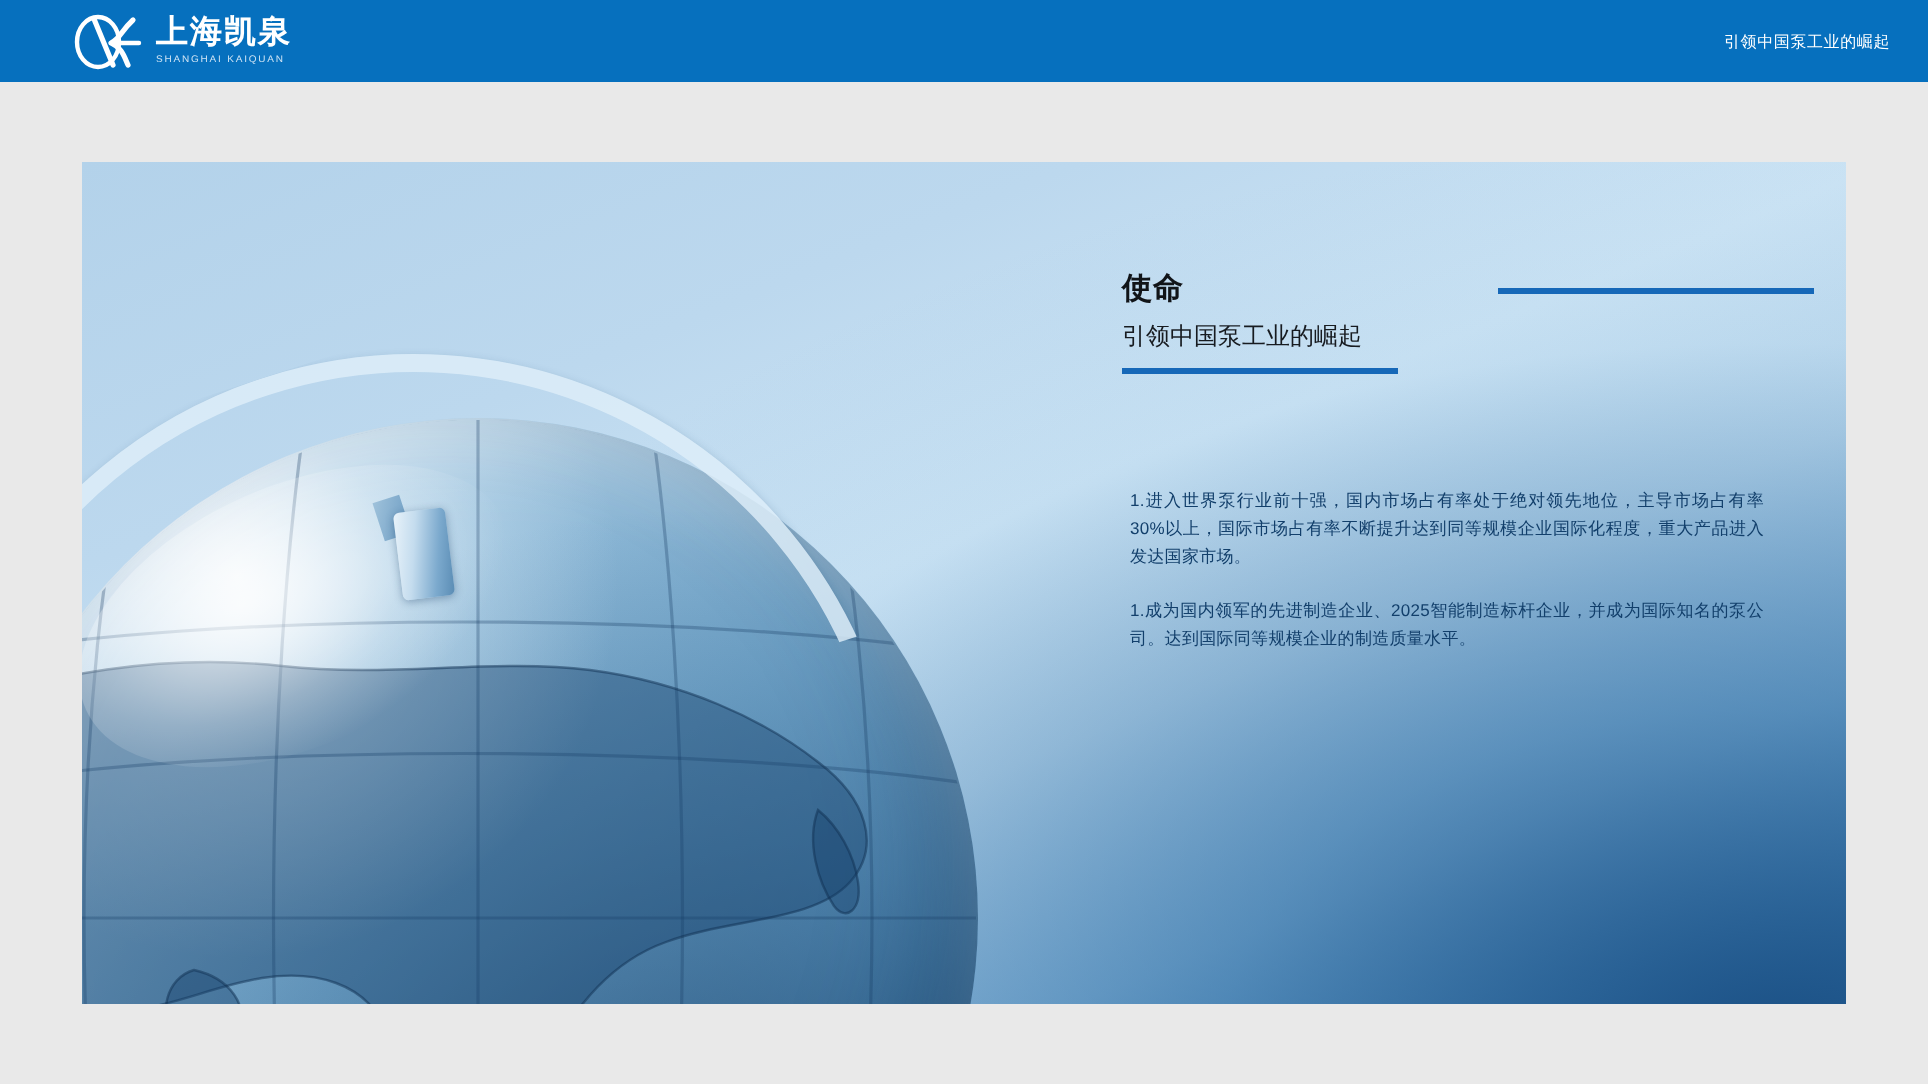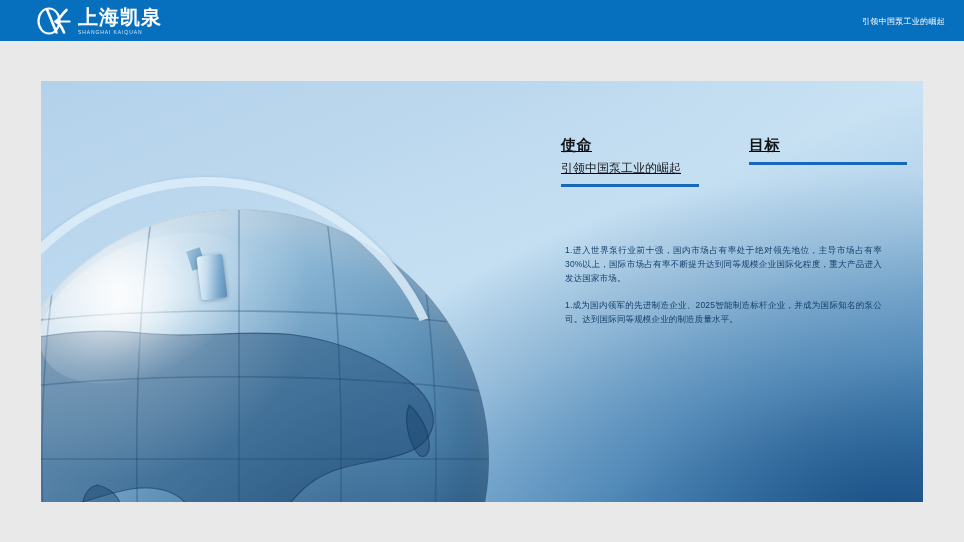--- a/index.html
+++ b/index.html
@@ -40,21 +40,21 @@
   .brand-mark svg { display: block; }
   .brand-words {
     margin-left: 6px;
     display: flex;
     flex-direction: column;
     justify-content: center;
     line-height: 1;
   }
   .brand-cn {
     color: #ffffff;
-    font-size: 20px;
+    font-size: 16px;
     font-weight: bold;
     letter-spacing: 1px;
     white-space: nowrap;
   }
   .brand-en {
     color: #cfe4f5;
     font-size: 5px;
     letter-spacing: 0.9px;
     margin-top: 3px;
     white-space: nowrap;
@@ -165,21 +165,21 @@
     width: 404px;
     height: 421px;
   }
   .heading-row {
     position: absolute;
     left: 42px;
     top: 55px;
     display: flex;
     gap: 28px;
   }
-  .heading-block { width: 160px; text-decoration: underline; }
+  .heading-block { width: 160px; }
   .heading-title {
     color: #111418;
     font-size: 15px;
     font-weight: bold;
     letter-spacing: 0.5px;
     line-height: 1.2;
   }
   .heading-sub {
     color: #171b20;
     font-size: 12px;
@@ -296,21 +296,20 @@
 
   <div class="content-col">
 
     <div class="heading-row">
       <div class="heading-block mission">
         <div class="heading-title">使命</div>
         <div class="heading-sub">引领中国泵工业的崛起</div>
         <div class="heading-rule"></div>
       </div>
       <div class="heading-block goal">
-        <div class="heading-title">目标</div>
         <div class="heading-rule"></div>
       </div>
     </div>
 
     <div class="body-list">
       <p class="body-para">1.进入世界泵行业前十强，国内市场占有率处于绝对领先地位，主导市场占有率30%以上，国际市场占有率不断提升达到同等规模企业国际化程度，重大产品进入发达国家市场。</p>
       <p class="body-para">1.成为国内领军的先进制造企业、2025智能制造标杆企业，并成为国际知名的泵公司。达到国际同等规模企业的制造质量水平。</p>
     </div>
 
   </div>

